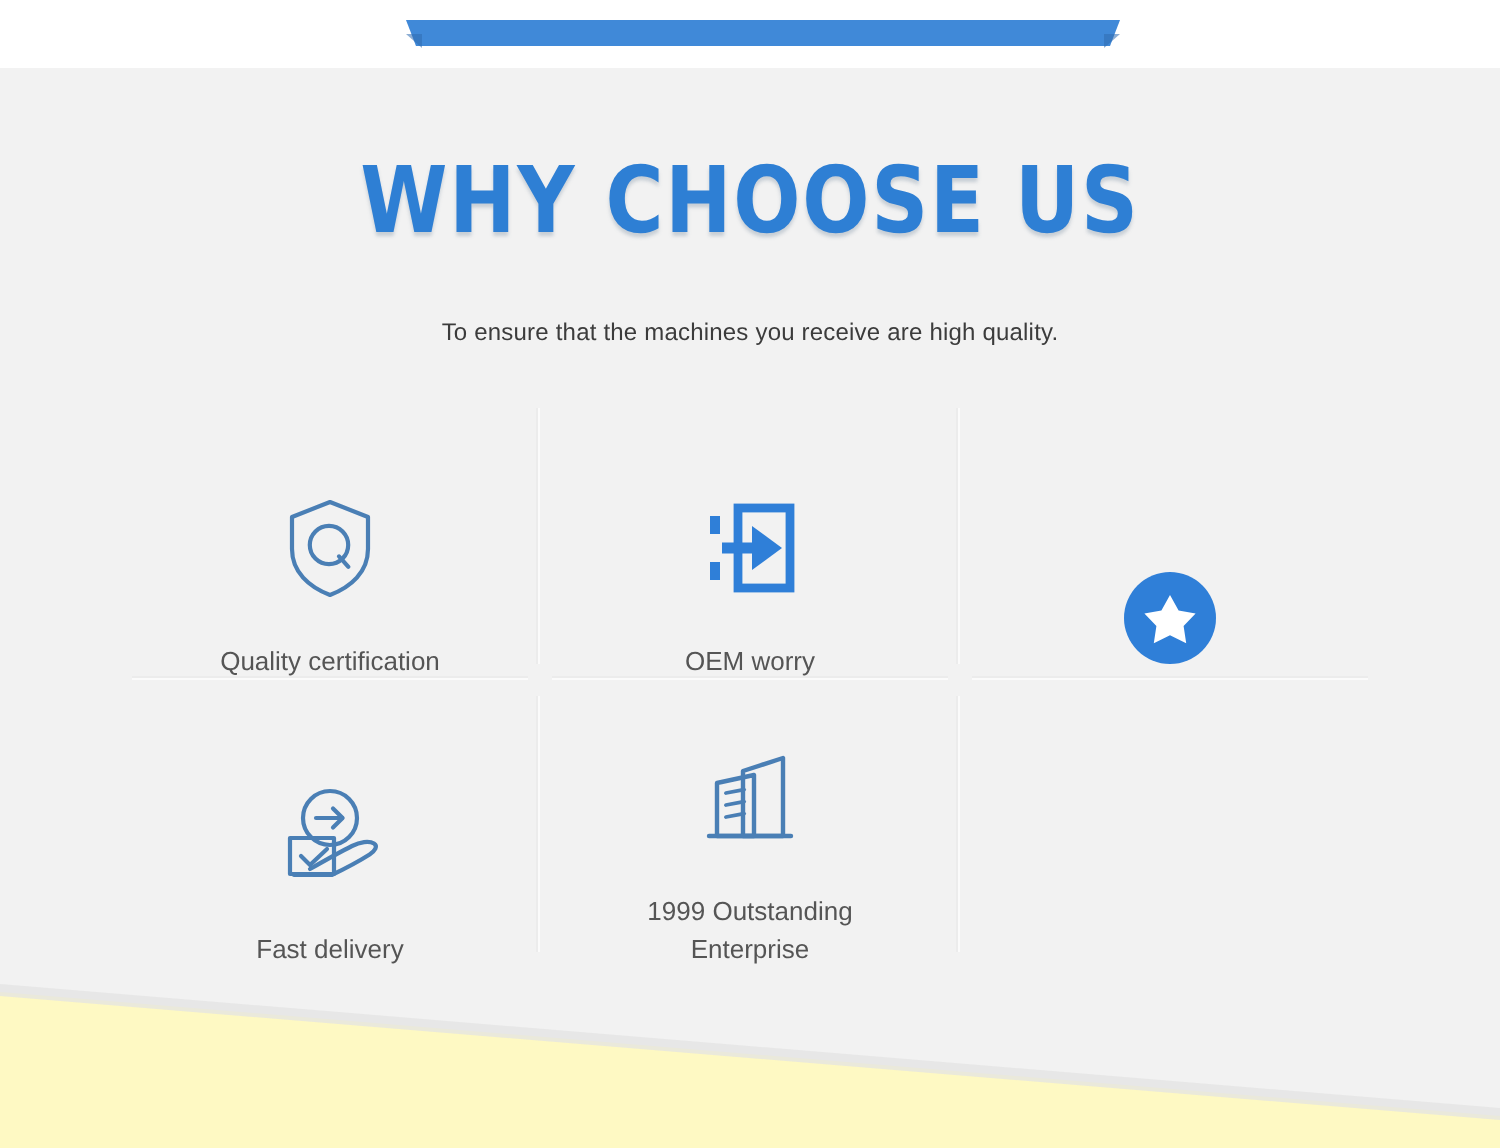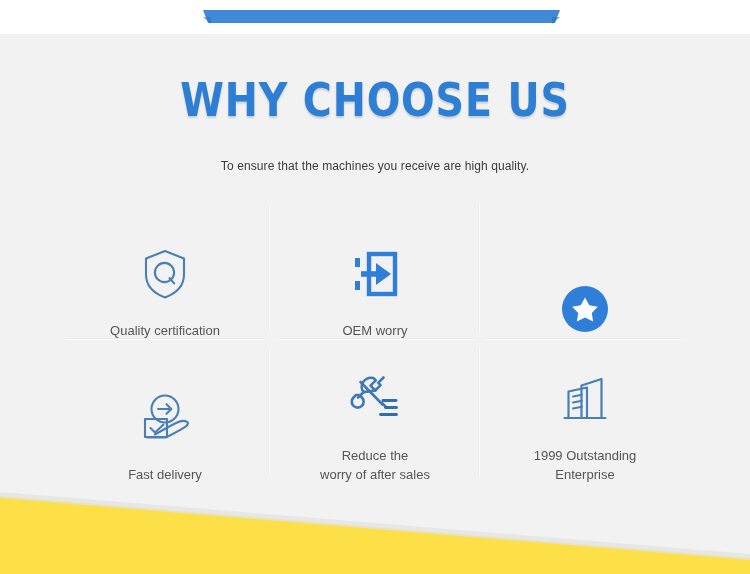--- a/index.html
+++ b/index.html
@@ -12,21 +12,21 @@
     height: 574px;
     overflow: hidden;
     font-family: "Liberation Sans", sans-serif;
     position: relative;
   }
 
   
   #page {
     position: absolute;
     inset: 0;
-    background: #fde047;
+    background: #fef9c3;
   }
   .panel {
     position: absolute;
     left: 0;
     top: 0;
     width: 750px;
     height: 574px;
     background: #f2f2f2;
     -webkit-clip-path: polygon(0 0, 750px 0, 750px 558px, 0 496px);
     clip-path: polygon(0 0, 750px 0, 750px 558px, 0 496px);
@@ -228,42 +228,20 @@
           <path d="M31.5 14.2 L36.3 19 L31.5 23.8" stroke="#4a7fb5" stroke-width="2.1" stroke-linecap="round" stroke-linejoin="round" fill="none"></path>
           <path d="M10 29 h22 v18 H10 Z" stroke="#4a7fb5" stroke-width="2.1" stroke-linejoin="round" fill="none"></path>
           <path d="M15.5 38 L20 42.5 L28.5 34.5" stroke="#4a7fb5" stroke-width="2.1" stroke-linecap="round" stroke-linejoin="round" fill="none"></path>
           <path d="M20 44.5 C27 40.5 34 36.5 41 33 C45 31 49.5 30.2 52 31.8 C54 33.1 52.6 35.4 49.8 37.2
                    C43.5 41.2 36 45 30.8 47.5 H12" stroke="#4a7fb5" stroke-width="2.1" stroke-linecap="round" stroke-linejoin="round" fill="none"></path>
         </svg>
       </div>
       <div class="cell-label">Fast delivery</div>
     </div>
 
-    <div class="cell">
-      <div class="icon-box">
-        <svg width="56" height="56" viewBox="0 0 56 56" fill="none">
-          <g stroke="#3f79b4" stroke-width="2.6" stroke-linecap="round" stroke-linejoin="round" fill="none">
-            <path d="M36.5 6.5 L31.2 11.8 L33.6 14.2 L28.3 19.5 L23.5 14.7 L28.8 9.4 L26.4 7
-                     C22.6 6.2 18.6 7.6 16.2 10.9 C14 14 14.2 18.2 16.5 21.1 L11 26.6"></path>
-            <path d="M16.5 21.1 L28.3 19.5"></path>
-            <path d="M9 24 L6.5 26.5 C4.2 28.8 4.2 32.6 6.5 34.9 C8.8 37.2 12.6 37.2 14.9 34.9
-                     C17.2 32.6 17.2 28.8 14.9 26.5 L12.4 24 Z"></path>
-            <path d="M13.5 11 L35.5 33.5"></path>
-            <path d="M35 32 L39.5 36.6"></path>
-          </g>
-          <g stroke="#2f6fae" stroke-width="2.9" stroke-linecap="round">
-            <path d="M36 29.5 h13"></path>
-            <path d="M38.5 36.5 h11"></path>
-            <path d="M33.5 43.5 h16"></path>
-          </g>
-        </svg>
-      </div>
-      <div class="cell-label">Reduce the
-worry of after sales</div>
-    </div>
 
     <div class="cell">
       <div class="icon-box">
         <svg width="56" height="56" viewBox="0 0 56 56" fill="none">
           <g stroke="#4a7fb5" stroke-width="2.2" stroke-linejoin="round" stroke-linecap="round" fill="none">
             <path d="M24.5 14.5 L44.5 8 V47 H24.5 Z"></path>
             <path d="M11.5 20.5 L30 16.5 V47 H11.5 Z"></path>
             <path d="M7.5 47 H48.5"></path>
           </g>
           <g stroke="#4a7fb5" stroke-width="1.9" stroke-linecap="round">

